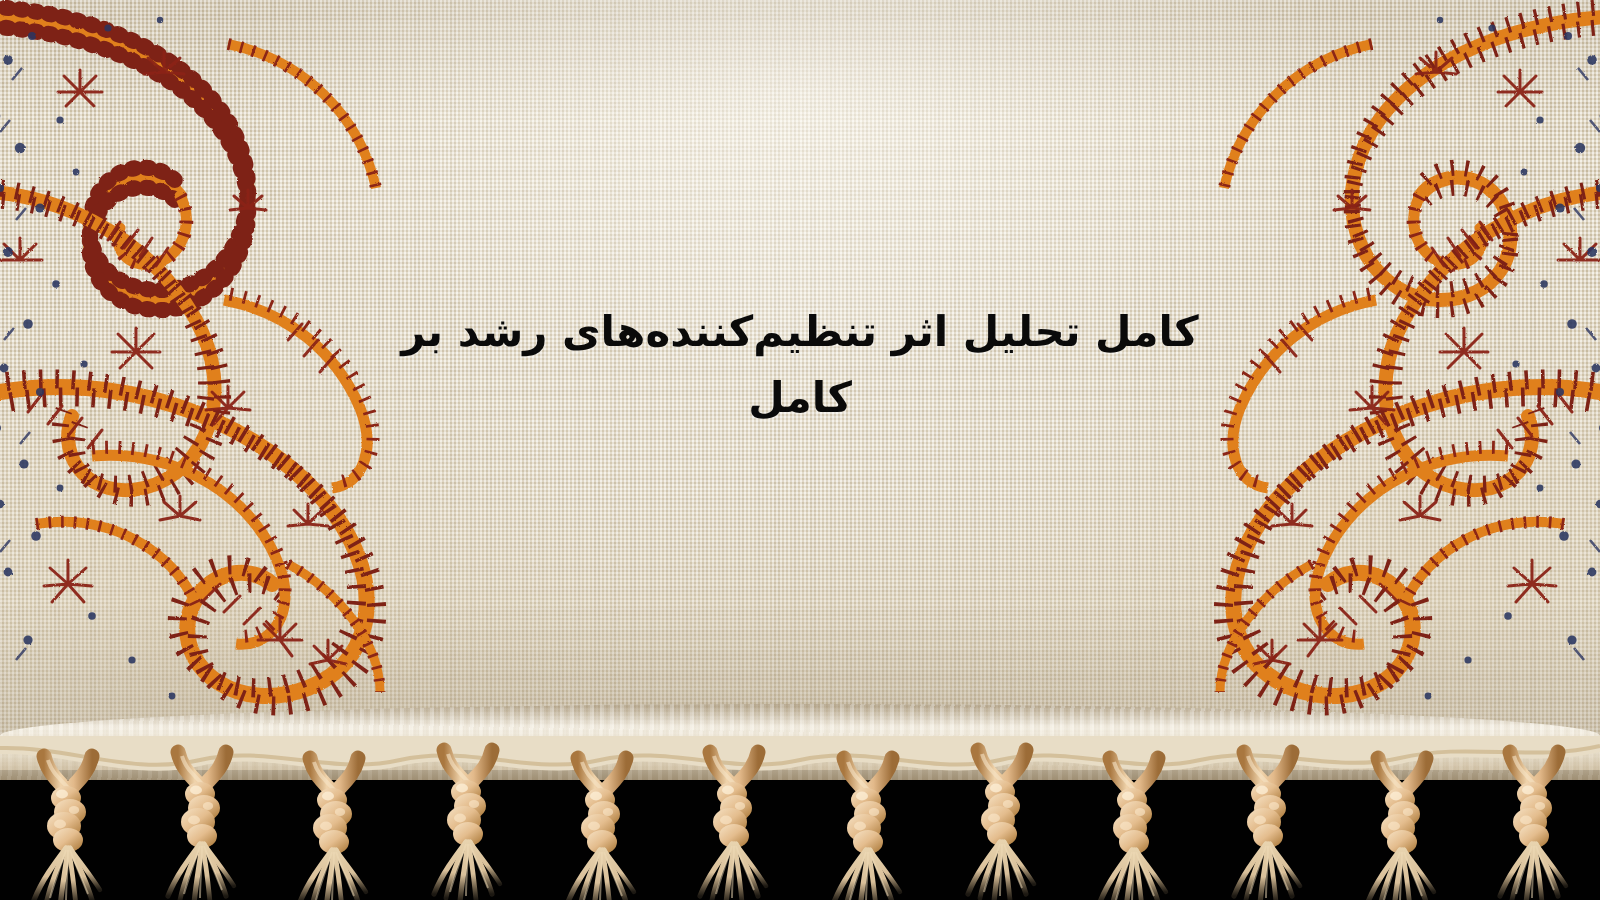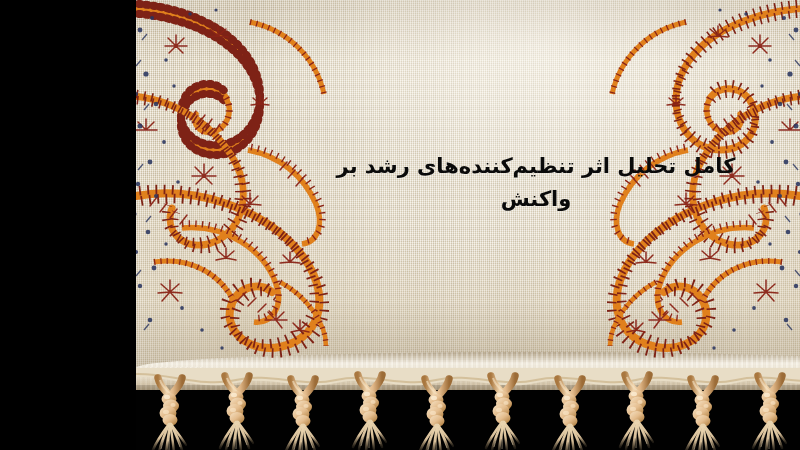--- a/index.html
+++ b/index.html
@@ -5,21 +5,21 @@
 <style>
   * { margin:0; padding:0; box-sizing:border-box; }
 
   html,body{
     background:#000;
     font-family:"DejaVu Sans","Liberation Sans",sans-serif;
   }
 
   #stage{
     position:relative;
-    width:664px; height:450px;
+    width:800px; height:450px;
     overflow:hidden;
     background:#000000;
   }
 
   
   .fabric{
     position:absolute;
     left:0; top:0; width:800px; height:385px;
     background-color:#e4dac4;
     background-image:
@@ -344,21 +344,21 @@
         </g>
         <g stroke="#2a3560" stroke-width="1.3" fill="none" opacity=".8">
           <path d="M12,40 l5,-6 M6,66 l5,-6 M14,110 l5,-6 M8,170 l5,-6 M16,222 l5,-6 M6,276 l5,-6 M14,330 l5,-6"></path>
         </g>
       </g>
     </svg>
   </div>
 
   <div class="title-block">
     <div class="title-line">کامل تحلیل اثر تنظیم‌کننده‌های رشد بر</div>
-    <div class="title-line">واکنش</div>
+    <div class="title-line">کامل</div>
   </div>
 
   <div class="fringe">
     <svg viewBox="0 0 800 82" preserveAspectRatio="none" aria-hidden="true">
       <defs>
         <linearGradient id="cord" x1="0" y1="0" x2="1" y2="0">
           <stop offset="0%" stop-color="#a9773f"></stop>
           <stop offset="35%" stop-color="#f0d4ac"></stop>
           <stop offset="62%" stop-color="#e2b98a"></stop>
           <stop offset="100%" stop-color="#9c6c37"></stop>

